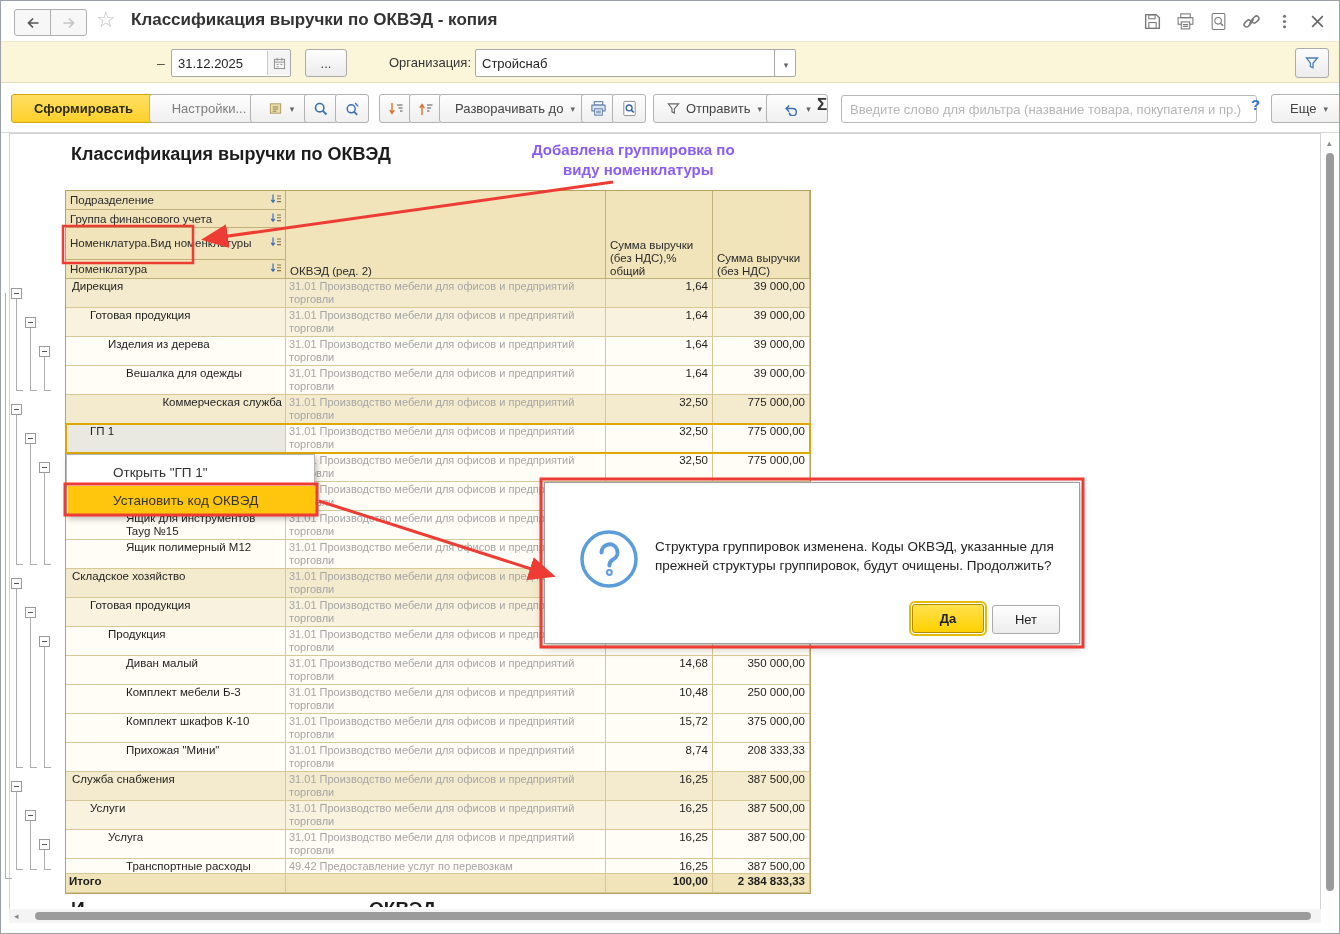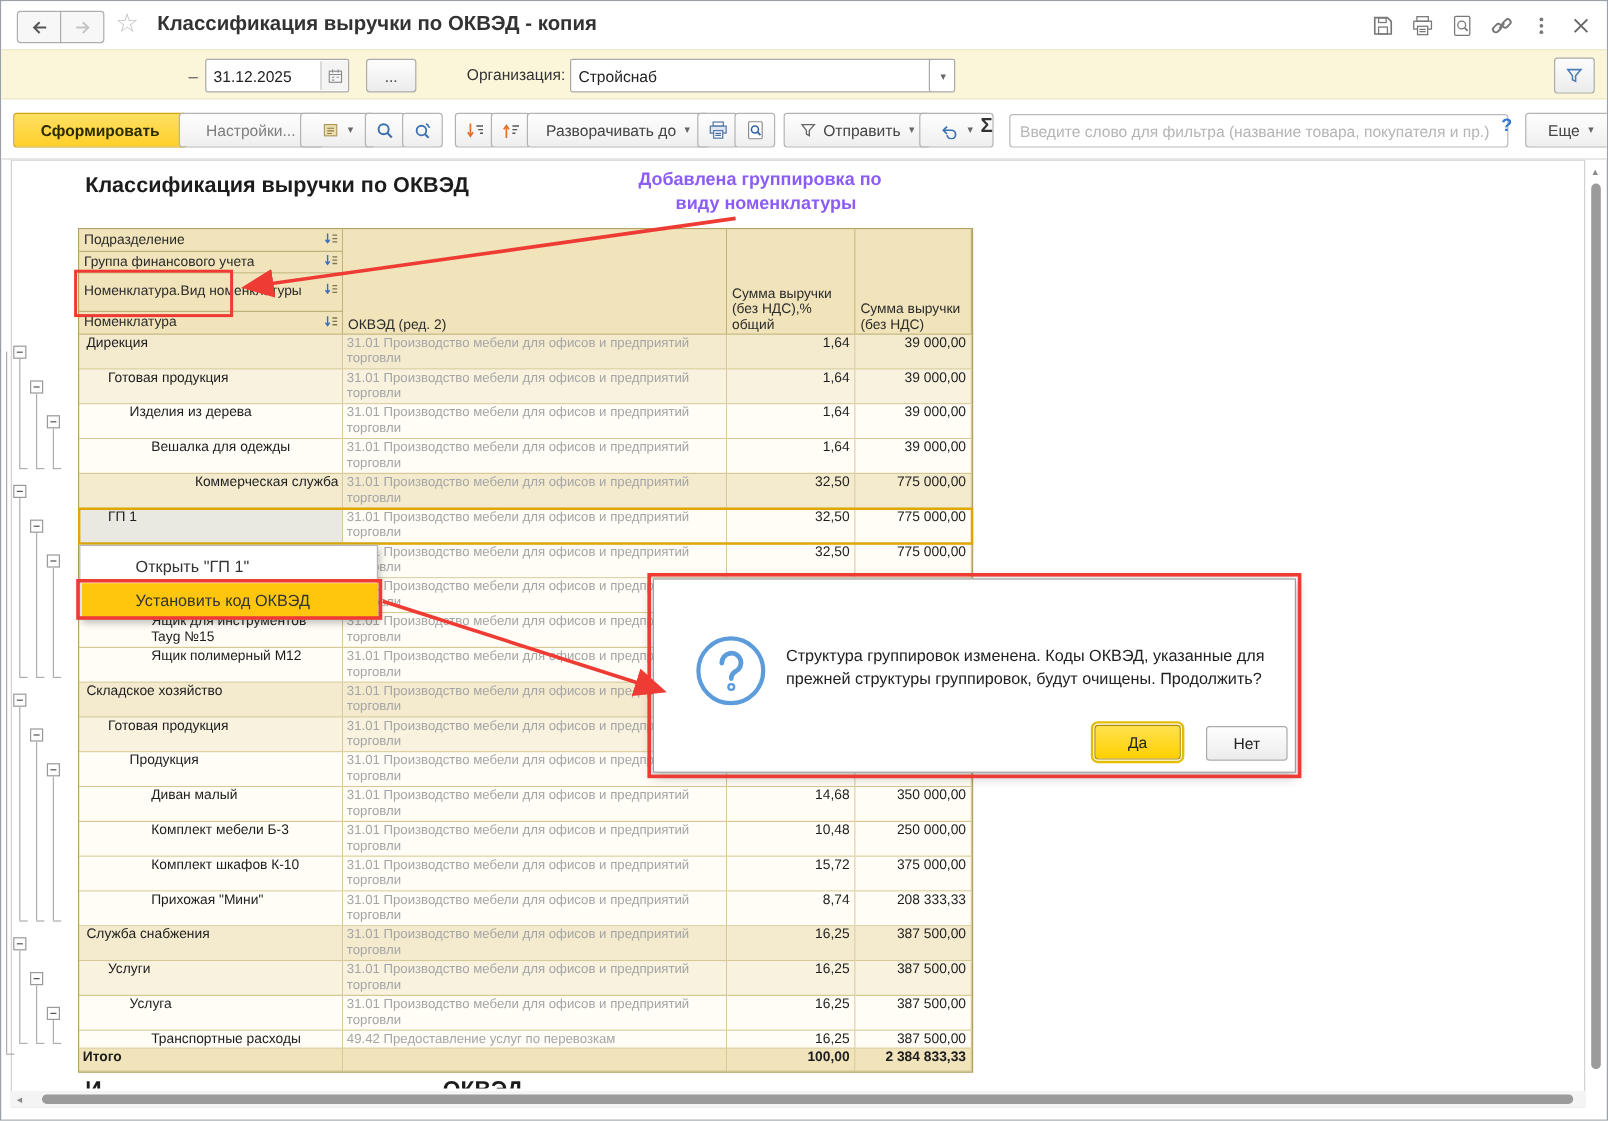--- a/index.html
+++ b/index.html
@@ -57,22 +57,22 @@
   
   #ctxmenu{left:65px;top:453px;width:249px;height:62px;background:#fff;border:1px solid #b5b5b5;box-shadow:2px 3px 6px rgba(0,0,0,.25);z-index:5;}
   .mitem{position:absolute;left:1px;width:247px;font-size:13.5px;color:#333;display:flex;align-items:center;padding-left:45px;box-sizing:border-box;}
   #mi-open{top:3px;height:28px;}
   #mi-set{top:31px;height:28px;background:#ffc60d;}
   
   #dialog{left:543px;top:481px;width:536px;height:162px;background:#fff;border:1px solid #9e9e9e;box-shadow:0 3px 10px rgba(0,0,0,.3);z-index:6;}
   #qicon{left:33px;top:45px;width:62px;height:62px;}
   #dmsg{left:110px;top:54px;width:408px;font-size:13.5px;line-height:19px;color:#222;}
   .dbtn{position:absolute;height:27px;border-radius:3px;display:flex;align-items:center;justify-content:center;font-size:13px;color:#222;}
-  #btn-yes{left:367px;top:121px;width:70px;background:linear-gradient(#ffe14e,#ffd000);border:1px solid #b08c00;outline:2px solid #e2bd00;outline-offset:1px;font-weight:normal;}
-  #btn-no{left:460px;top:122px;width:66px;background:linear-gradient(#fefefe,#ececec);border:1px solid #ababab;}
+  #btn-yes{left:367px;top:121px;width:70px;background:linear-gradient(#ffe14e,#ffd000);border:1px solid #b08c00;outline:2px solid #e2bd00;outline-offset:1px;font-weight:bold;}
+  #btn-no{left:447px;top:122px;width:66px;background:linear-gradient(#fefefe,#ececec);border:1px solid #ababab;}
   
   .sbtrack{background:#f4f4f4;z-index:3;}
   .sbthumb{position:absolute;background:#9b9b9b;border-radius:4px;z-index:3;}
   .sbarrow{position:absolute;color:#8b8b8b;font-size:9px;z-index:3;line-height:9px;}
   #partial-head{left:60px;top:896px;width:700px;height:10px;overflow:hidden;z-index:1;}
   #partial-head span{position:absolute;top:1px;font-size:19px;font-weight:bold;color:#1c1c1c;}
   #overlay-svg{left:0;top:0;z-index:7;pointer-events:none;}
 </style>
 </head>
 <body>

